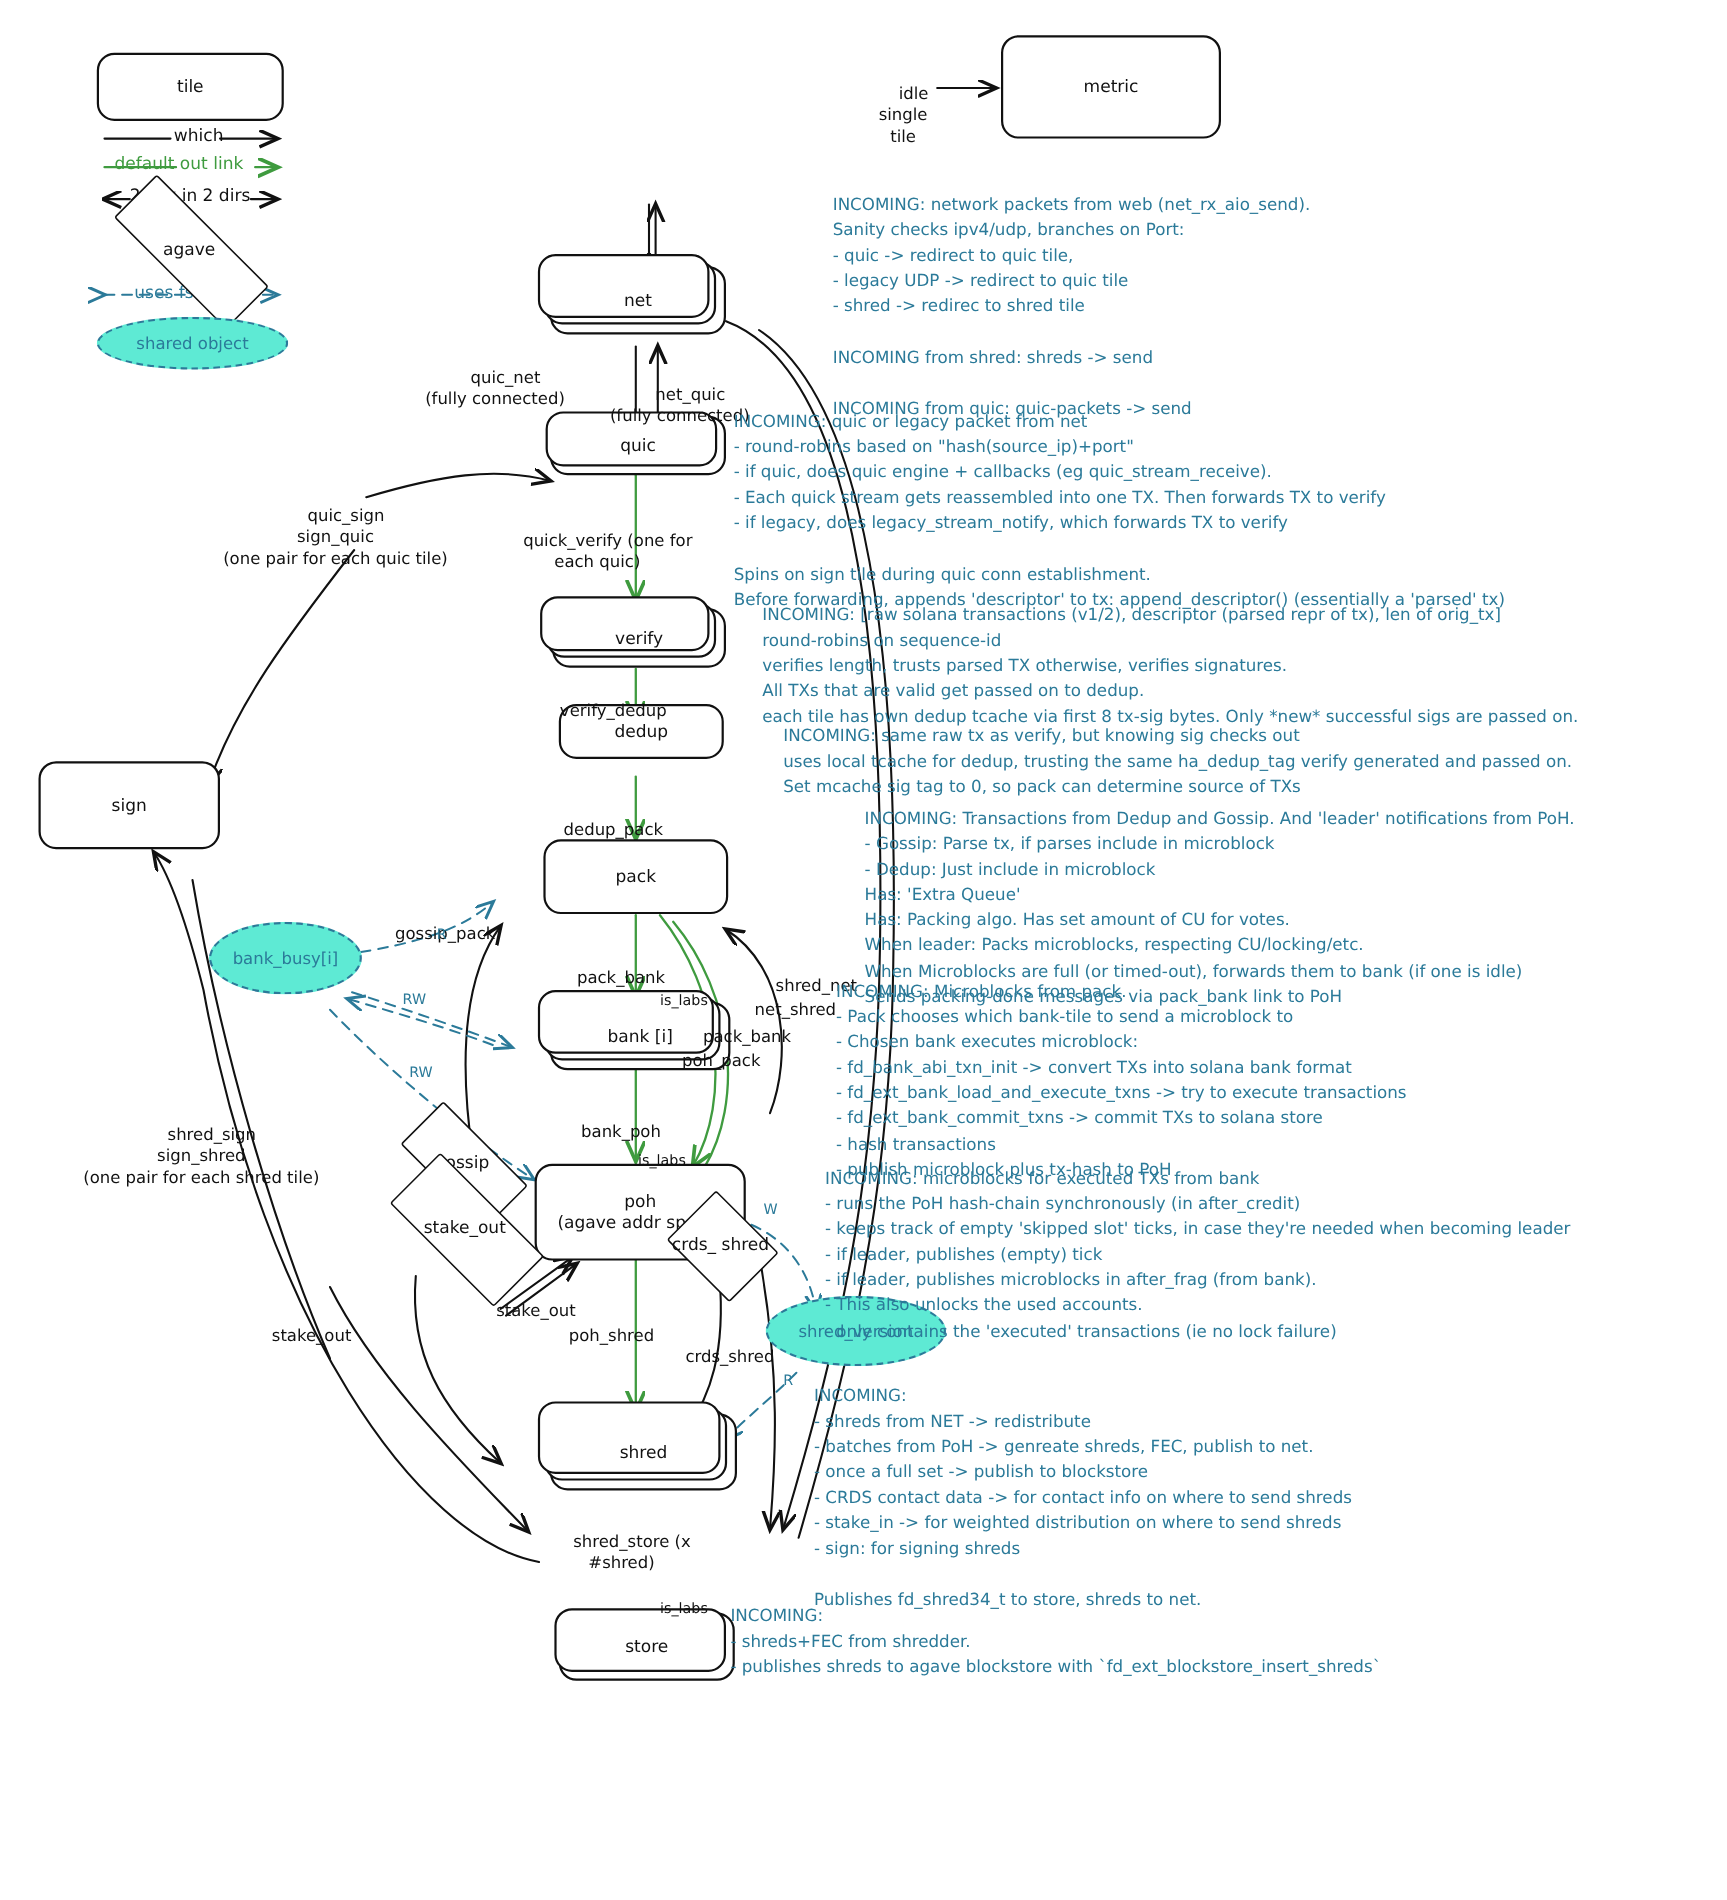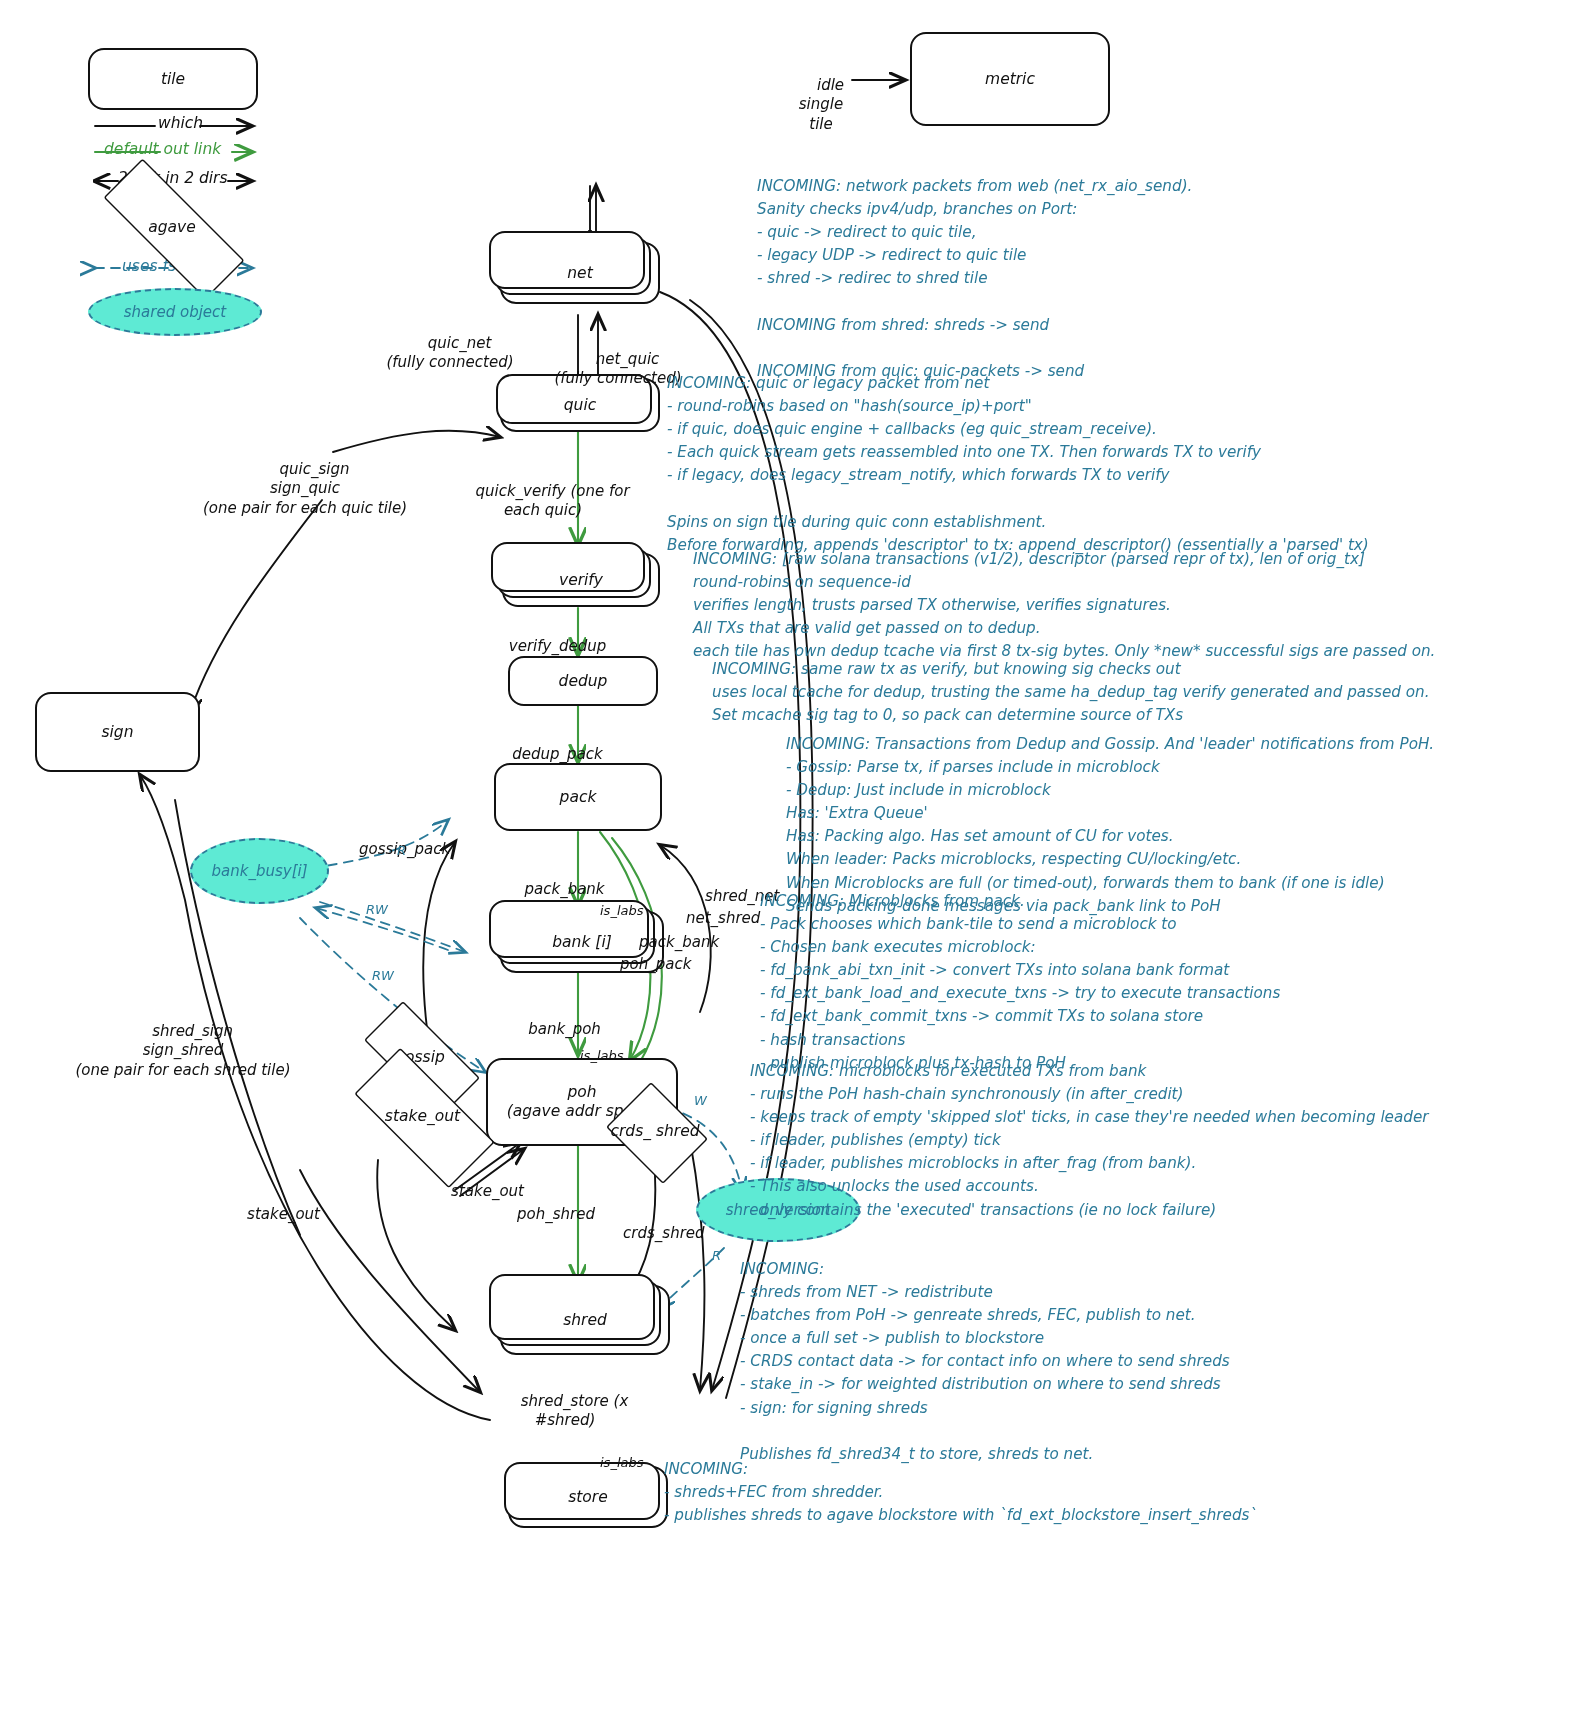--- a/index.html
+++ b/index.html
@@ -3,21 +3,21 @@
 <meta charset="utf-8">
 <title>Firedancer Tile Architecture Diagram</title>
 <style>
   html,body{margin:0;padding:0;background:#ffffff;}
   body{
     font-family:"DejaVu Sans", sans-serif;
     width:1570px; height:1727px;
     position:relative; overflow:hidden;
     color:#1a1a1a;
   }
-  #canvas{position:absolute;left:0;top:0;width:1570px;height:1727px;font-style:italic;}
+  #canvas{position:absolute;left:0;top:0;width:1570px;height:1727px;}
   svg#wires{position:absolute;left:0;top:0;width:1570px;height:1727px;pointer-events:none;}
 
   
   .node{
     position:absolute;
     box-sizing:border-box;
     display:flex;align-items:center;justify-content:center;
     text-align:center;
     background:#fff;
     border:2.2px solid #111;
@@ -231,21 +231,21 @@
   </div>
 
   <div class="node stack2" style="left:500px;top:378px;width:160px;height:54px;">
     <span>quic</span>
   </div>
 
   <div class="node stack" style="left:502px;top:553px;width:158px;height:54px;">
     <span>verify</span>
   </div>
 
-  <div class="node" style="left:508px;top:656px;width:150px;height:50px;text-align:right;">
+  <div class="node" style="left:508px;top:640px;width:150px;height:50px;text-align:right;">
     <span>dedup</span>
   </div>
 
   <div class="node" style="left:494px;top:763px;width:168px;height:68px;">
     <span>pack</span>
   </div>
 
   <div class="node stack" style="left:500px;top:911px;width:164px;height:62px;">
     <span>bank [i]</span>
   </div>

